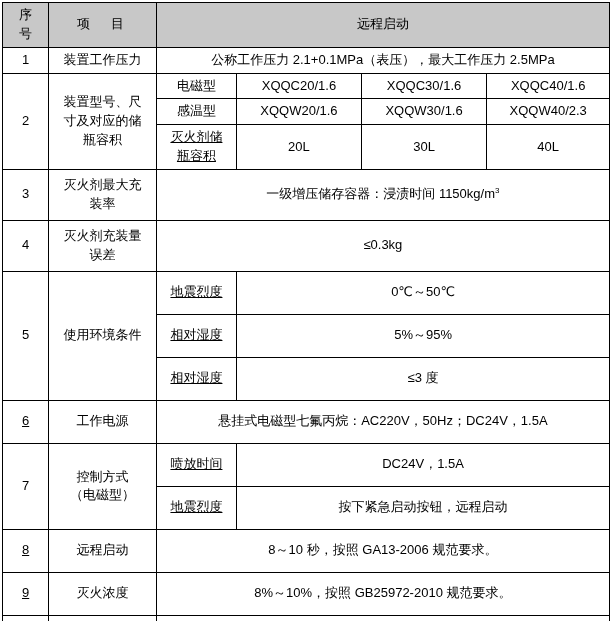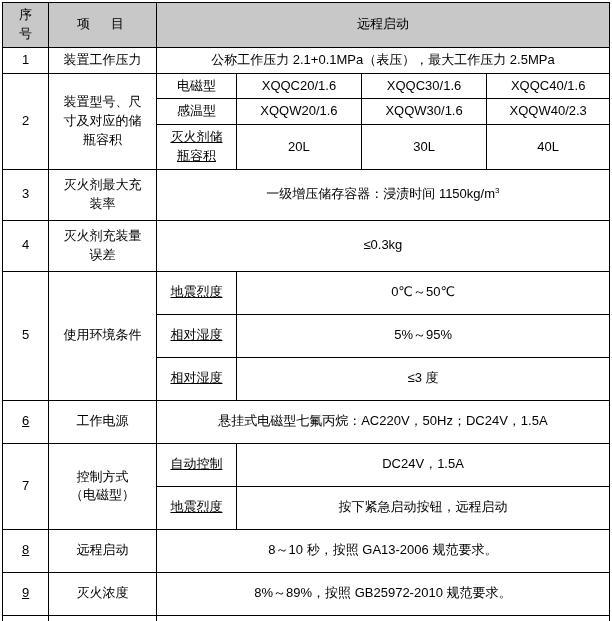--- a/index.html
+++ b/index.html
@@ -130,38 +130,38 @@
       <td>工作电源</td>
       <td class="big" colspan="4">悬挂式电磁型七氟丙烷：AC220V，50Hz；DC24V，1.5A</td>
     </tr>
 
     <tr>
       <td class="num" rowspan="2">7</td>
       <td rowspan="2">
           <div>控制方式</div>
           <div>（电磁型）</div>
         </td>
-      <td class="tall2">自动控制</td>
+      <td class="tall2">喷放时间</td>
       <td class="num" colspan="3">DC24V，1.5A</td>
     </tr>
     <tr>
       <td class="tall2">地震烈度</td>
       <td class="big" colspan="3">按下紧急启动按钮，远程启动</td>
     </tr>
 
     <tr>
       <td class="num tall2">8</td>
       <td>远程启动</td>
       <td class="big" colspan="4">8～10 秒，按照 GA13-2006 规范要求。</td>
     </tr>
 
     <tr>
       <td class="num tall2">9</td>
       <td>灭火浓度</td>
-      <td class="big" colspan="4">8%～89%，按照 GB25972-2010 规范要求。</td>
+      <td class="big" colspan="4">8%～10%，按照 GB25972-2010 规范要求。</td>
     </tr>
 
     <tr>
       <td class="num tall2">10</td>
       <td>浸渍时间</td>
       <td class="big" colspan="4">1～20min，按照 GB25972-2010 规范要求。</td>
     </tr>
 
   </tbody>
 </table>

